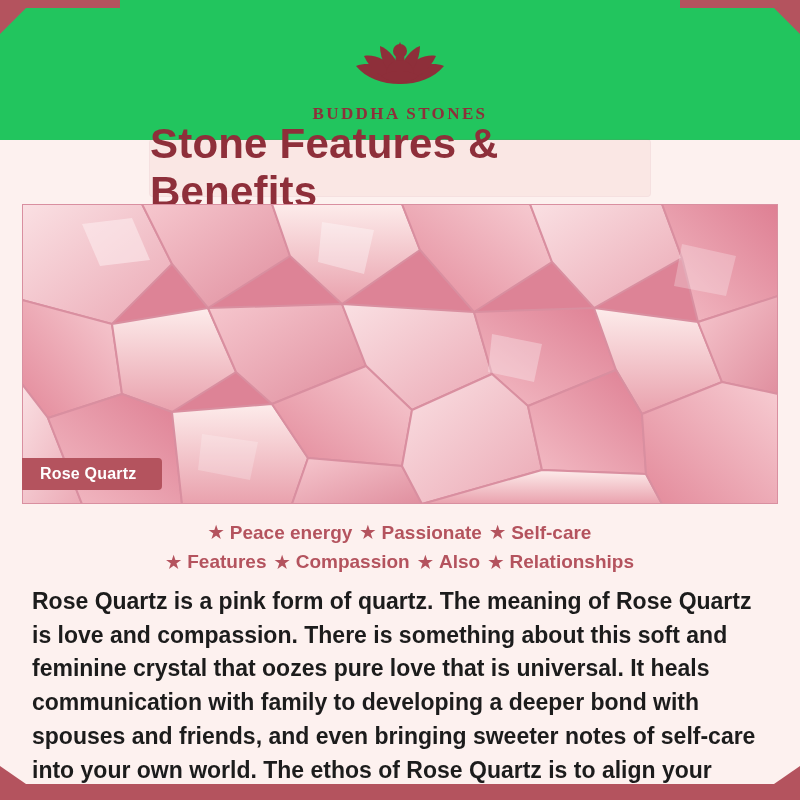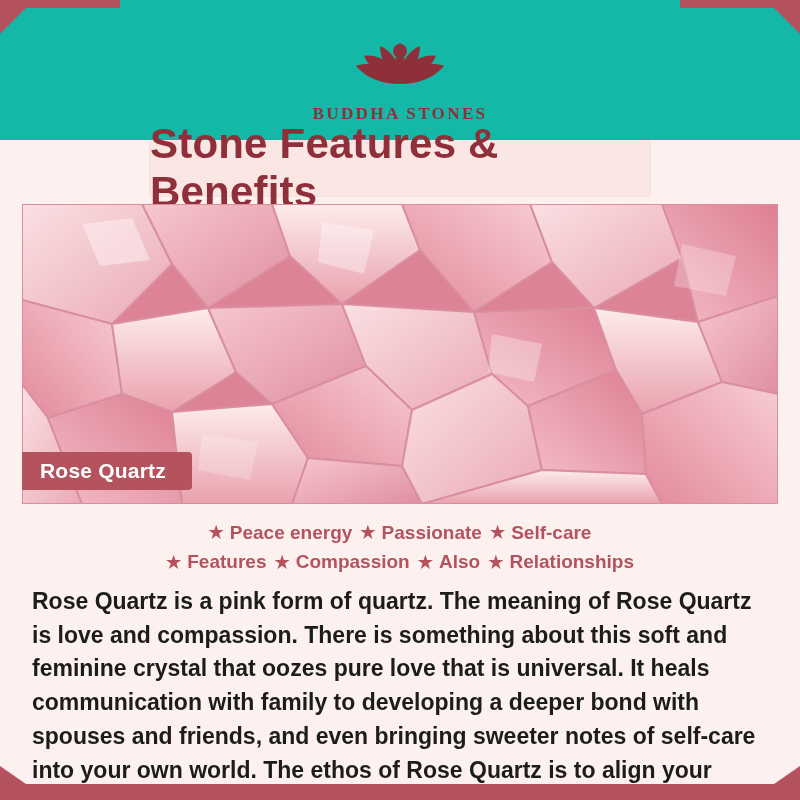--- a/index.html
+++ b/index.html
@@ -51,21 +51,21 @@
     top: 0; right: 0;
     width: 120px; height: 8px;
     background: #b4535e;
     z-index: 4;
   }
 
   
   .header {
     position: relative;
     height: 140px;
-    background: #14b8a6;
+    background: #22c55e;
     display: flex;
     flex-direction: column;
     align-items: center;
     justify-content: flex-start;
     padding-top: 18px;
     box-sizing: border-box;
   }
   .logo-mark {
     width: 128px;
     height: 84px;
@@ -123,21 +123,21 @@
     width: 100%;
     height: 100%;
     display: block;
   }
   .photo-label {
     position: absolute;
     left: 0;
     bottom: 14px;
     background: #b4535e;
     color: #ffffff;
-    font-size: 21px;
+    font-size: 16px;
     font-weight: bold;
     padding: 7px 26px 7px 18px;
     border-radius: 0 4px 4px 0;
     letter-spacing: 0.2px;
   }
 
   
   .keywords {
     margin-top: 14px;
     padding: 0 26px;

